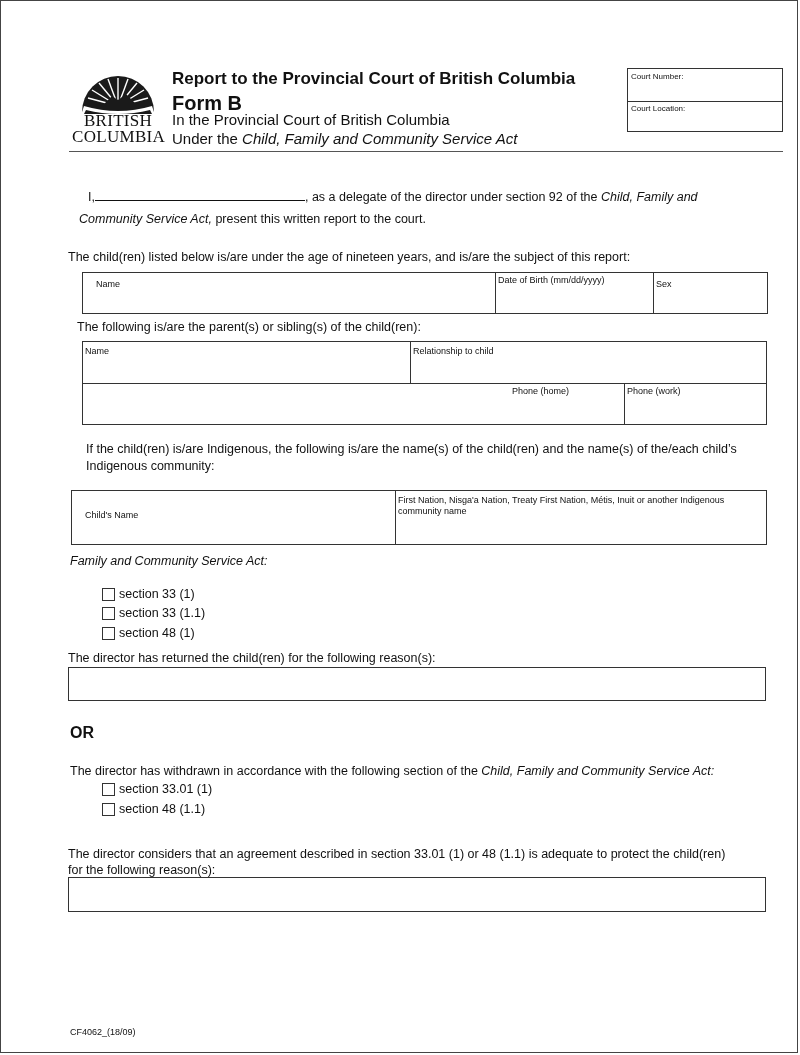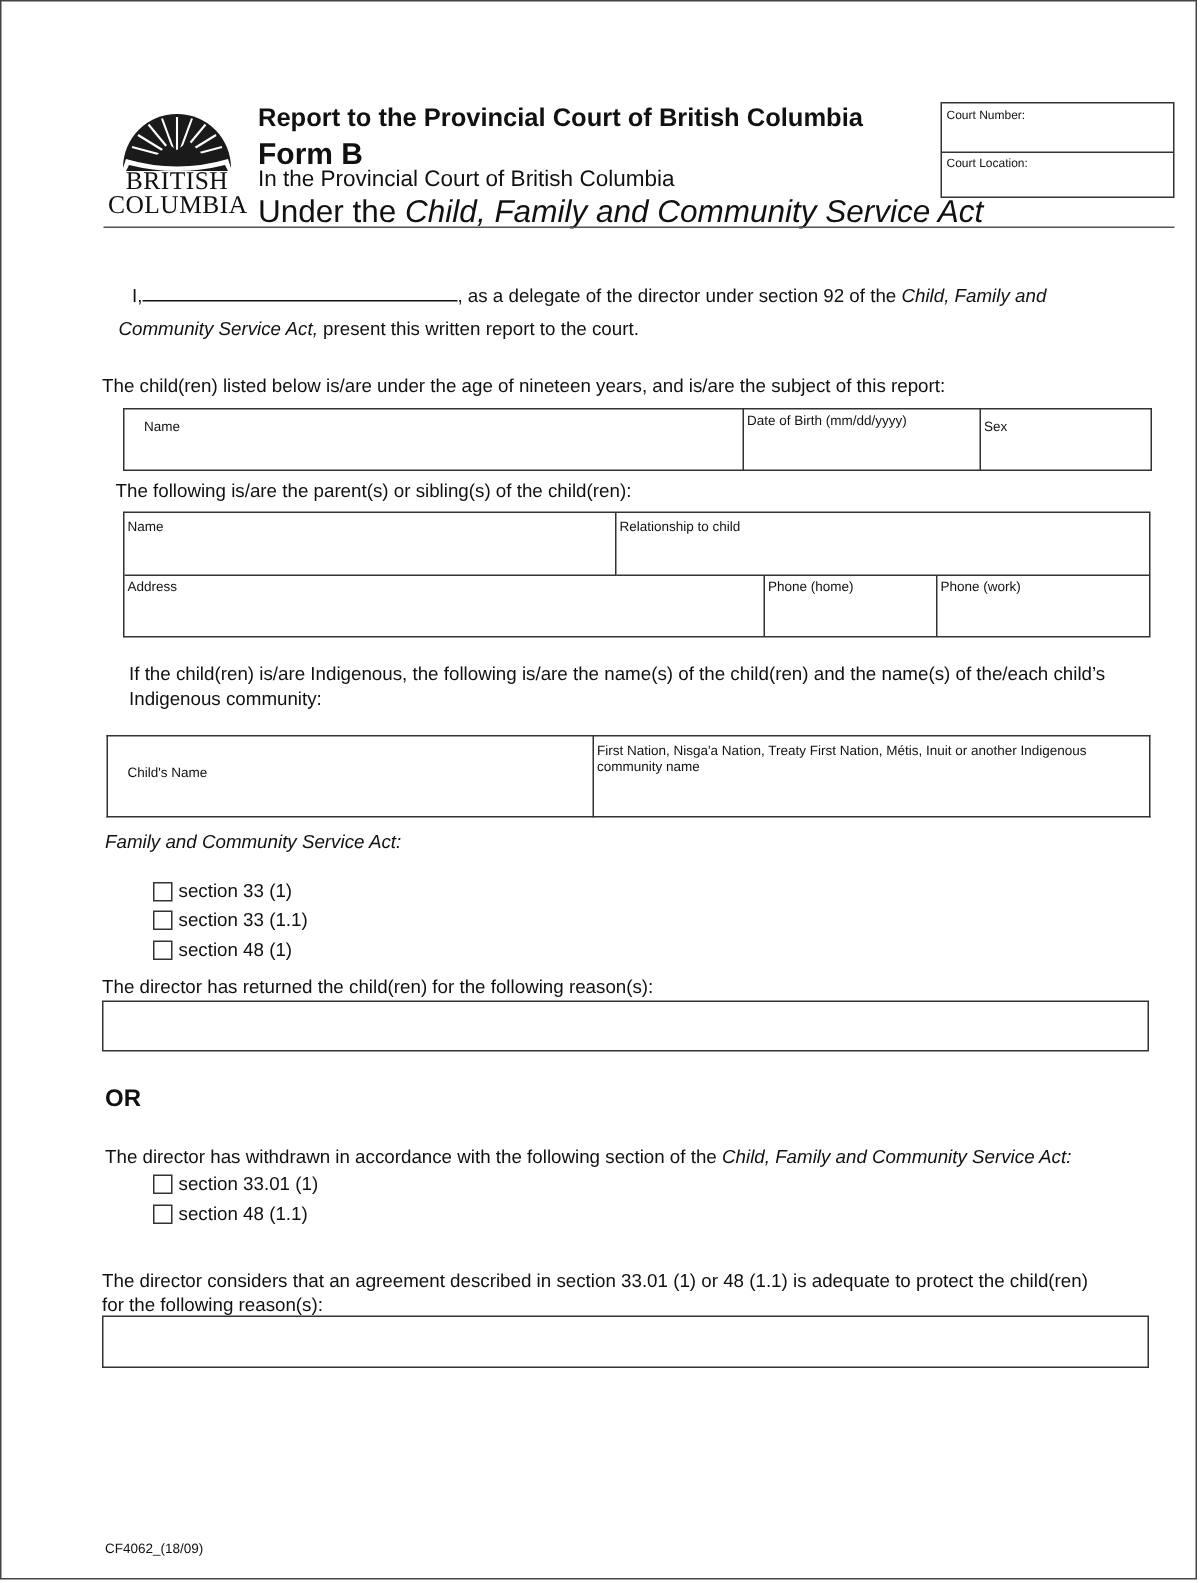--- a/index.html
+++ b/index.html
@@ -7,21 +7,21 @@
          font-family: "Liberation Sans", sans-serif; color: #111; }
   .page { position: absolute; left: 0; top: 0; width: 798px; height: 1053px;
           border: 1px solid #444; border-left-width: 1px; box-sizing: border-box; }
   .abs { position: absolute; }
   .logo { left: 72px; top: 66px; width: 92px; height: 80px; }
   .logo-text { position: absolute; left: 0; width: 92px; text-align: center;
                font-family: "Liberation Serif", serif; font-size: 17px; letter-spacing: 0.3px; line-height: 17px; }
   .title { left: 172px; top: 69px; font-size: 17px; font-weight: bold; }
   .formb { left: 172px; top: 92px; font-size: 20px; font-weight: bold; }
   .sub1 { left: 172px; top: 111px; font-size: 15px; }
-  .sub2 { left: 172px; top: 130px; font-size: 21px; }
+  .sub2 { left: 172px; top: 130px; font-size: 15px; }
   .hrule { left: 69px; top: 151px; width: 714px; height: 1px; background: #555; }
   .courtbox { left: 627px; top: 68px; width: 156px; height: 64px; border: 1px solid #333; box-sizing: border-box; }
   .courtbox .cell { position: absolute; left: 0; width: 100%; font-size: 8px; padding: 3px 3px; box-sizing: border-box; }
   .courtbox .divider { position: absolute; left: 0; top: 32px; width: 100%; height: 1px; background: #333; }
   .p { font-size: 12.5px; }
   .small { font-size: 9px; }
   table.grid { border-collapse: collapse; position: absolute; }
   table.grid td { border: 1px solid #333; vertical-align: top; font-size: 9px; padding: 2px 2px; box-sizing: border-box; }
   .cb { width: 13px; height: 13px; border: 1px solid #333; display: inline-block; vertical-align: middle; margin-right: 4px; box-sizing: border-box; }
   .cbrow { font-size: 12.5px; }
@@ -82,21 +82,20 @@
     <td style="width:158px"><span>Date of Birth (mm/dd/yyyy)</span></td>
     <td style="padding-top:6px"><span>Sex</span></td>
   </tr>
 </tbody>
   </table>
 
 <div class="abs p" style="left:77px;top:320px">The following is/are the parent(s) or sibling(s) of the child(ren):</div>
 <div class="box" style="left:82px;top:341px;width:685px;height:84px">
   <div class="abs small" style="left:0;top:0;width:328px;height:42px;border-right:1px solid #333;border-bottom:1px solid #333;box-sizing:border-box;padding:4px 2px"><span>Name</span></div>
   <div class="abs small" style="left:328px;top:0;width:355px;height:42px;border-bottom:1px solid #333;box-sizing:border-box;padding:4px 2px"><span>Relationship to child</span></div>
-  <div class="abs small" style="left:0;top:42px;width:427px;height:40px;border-right:1px solid #333;box-sizing:border-box;padding:2px"><span>Address</span></div>
   <div class="abs small" style="left:427px;top:42px;width:115px;height:40px;border-right:1px solid #333;box-sizing:border-box;padding:2px"><span>Phone (home)</span></div>
   <div class="abs small" style="left:542px;top:42px;width:141px;height:40px;box-sizing:border-box;padding:2px"><span>Phone (work)</span></div>
 </div>
 
 <div class="abs p" style="left:86px;top:441px;line-height:17px">
   <div>If the child(ren) is/are Indigenous, the following is/are the name(s) of the child(ren) and the name(s) of the/each child’s</div>
   <div>Indigenous community:</div>
 </div>
 <table class="grid" style="left:71px;top:490px;width:696px;height:55px">
   <tbody>

